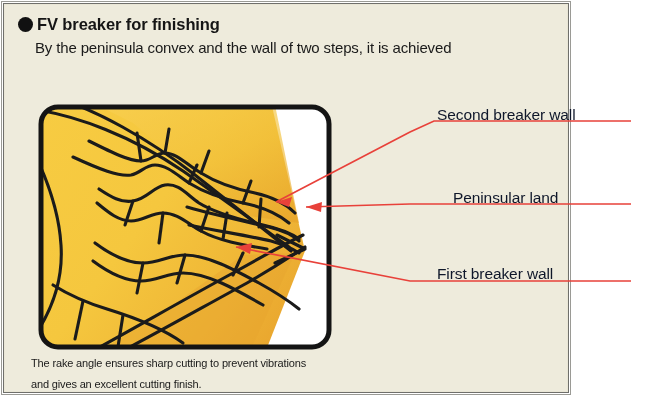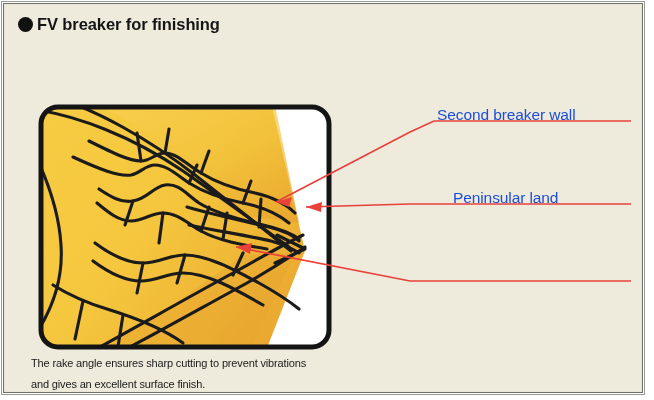--- a/index.html
+++ b/index.html
@@ -12,21 +12,21 @@
     height: 400px;
     overflow: hidden;
     font-family: "Liberation Sans", sans-serif;
   }
 
   
   #panel {
     position: absolute;
     left: 3px;
     top: 3px;
-    width: 640px;
+    width: 566px;
     height: 390px;
     box-sizing: border-box;
     background: #EEEBDC;
     border: 1px solid #6f6f6b;
     outline: 1px solid #9a9a95;
     outline-offset: 1px;
   }
   #panel-inner {
     position: absolute;
     inset: 0;
@@ -105,41 +105,42 @@
     position: absolute;
     left: 0;
     top: 0;
     width: 642px;
     height: 390px;
     pointer-events: none;
   }
   .anno-label {
     position: absolute;
     font-size: 15.5px;
-    color: #1d4ed8;
+    color: #0f172a;
     letter-spacing: -0.1px;
     white-space: nowrap;
     line-height: 17px;
   }
   #label-second { left: 433px; top: 102px; }
   #label-peninsular { left: 449px; top: 185px; }
   #label-first { left: 433px; top: 261px; }
 </style>
 </head>
 <body>
 
 <div id="panel">
   <div id="panel-inner"></div>
 
   <div id="header-row">
     <span id="bullet-icon"></span>
     <span id="title-text">FV breaker for finishing</span>
   </div>
 
   <div id="intro-block">
+    <div class="intro-line">By the peninsula convex and the wall of two steps, it is achieved</div>
   </div>
 
   <div id="figure">
     <svg id="figure-svg" width="296" height="248" viewBox="0 0 296 248" xmlns="http://www.w3.org/2000/svg">
       <defs>
         <linearGradient id="gradBody" x1="0" y1="0.1" x2="1" y2="0.85">
           <stop offset="0%" stop-color="#F7CC42"></stop>
           <stop offset="45%" stop-color="#F5C73E"></stop>
           <stop offset="75%" stop-color="#EFB636"></stop>
           <stop offset="100%" stop-color="#E8A32D"></stop>
@@ -237,18 +238,19 @@
 
     <g fill="#E8413A">
       <path d="M 272,198 L 288,193 L 285,203 Z"></path>
       <path d="M 302,203 L 318,198 L 317,208 Z"></path>
       <path d="M 232,243 L 248,239 L 246,250 Z"></path>
     </g>
   </svg>
 
   <div id="label-second" class="anno-label">Second breaker wall</div>
   <div id="label-peninsular" class="anno-label">Peninsular land</div>
+  <div id="label-first" class="anno-label">First breaker wall</div>
 
   <div id="footer-block">
     <div class="footer-line">The rake angle ensures sharp cutting to prevent vibrations</div>
-    <div class="footer-line">and gives an excellent surface finish.</div>
+    <div class="footer-line">and gives an excellent cutting finish.</div>
   </div>
 </div>
 
 </body></html>

